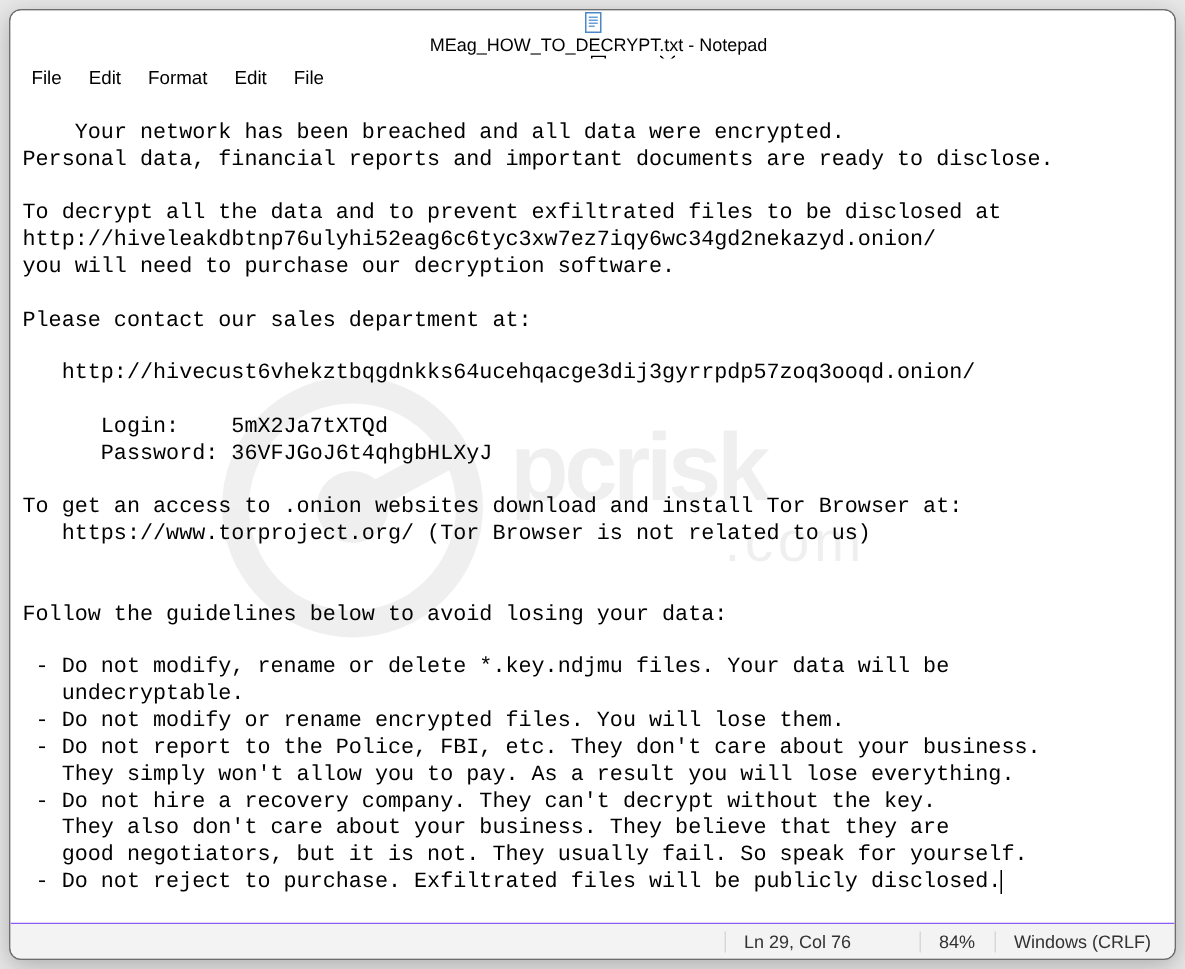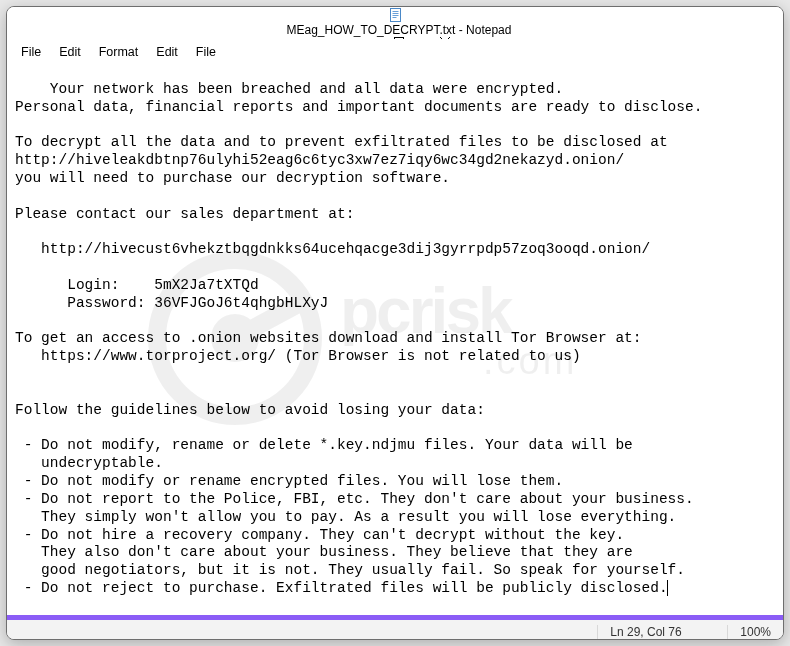--- a/index.html
+++ b/index.html
@@ -102,26 +102,26 @@
     .caret {
       display: inline-block;
       width: 1px;
       height: 16px;
       background: #000;
       vertical-align: text-bottom;
       margin-left: -1px;
     }
     .statusbar {
       height: 24px;
-      border-top: 5px solid #8b5cf6;
+      border-top: 1px solid #8b5cf6;
       background: #f3f3f3;
       display: flex;
       font-size: 12px;
       color: #333;
-      align-items: flex-end;
+      align-items: center;
     }
     .status-cell {
       border-left: 1px solid #d8d8d8;
       padding: 0 12px;
       display: flex;
       align-items: center;
       white-space: nowrap;
     }
     .status-spacer {
       flex: 1;
@@ -206,16 +206,17 @@
    They simply won't allow you to pay. As a result you will lose everything.
  - Do not hire a recovery company. They can't decrypt without the key.
    They also don't care about your business. They believe that they are
    good negotiators, but it is not. They usually fail. So speak for yourself.
  - Do not reject to purchase. Exfiltrated files will be publicly disclosed.</span><span class="caret"></span>
   </div>
 
   <div class="statusbar">
     <div class="status-spacer"></div>
     <div class="status-cell" style="min-width:130px">Ln 29, Col 76</div>
-    <div class="status-cell" style="min-width:50px">100%</div>
+    <div class="status-cell" style="min-width:50px">84%</div>
+    <div class="status-cell" style="min-width:120px">Windows (CRLF)</div>
   </div>
 
 </div>
 
 </body></html>

